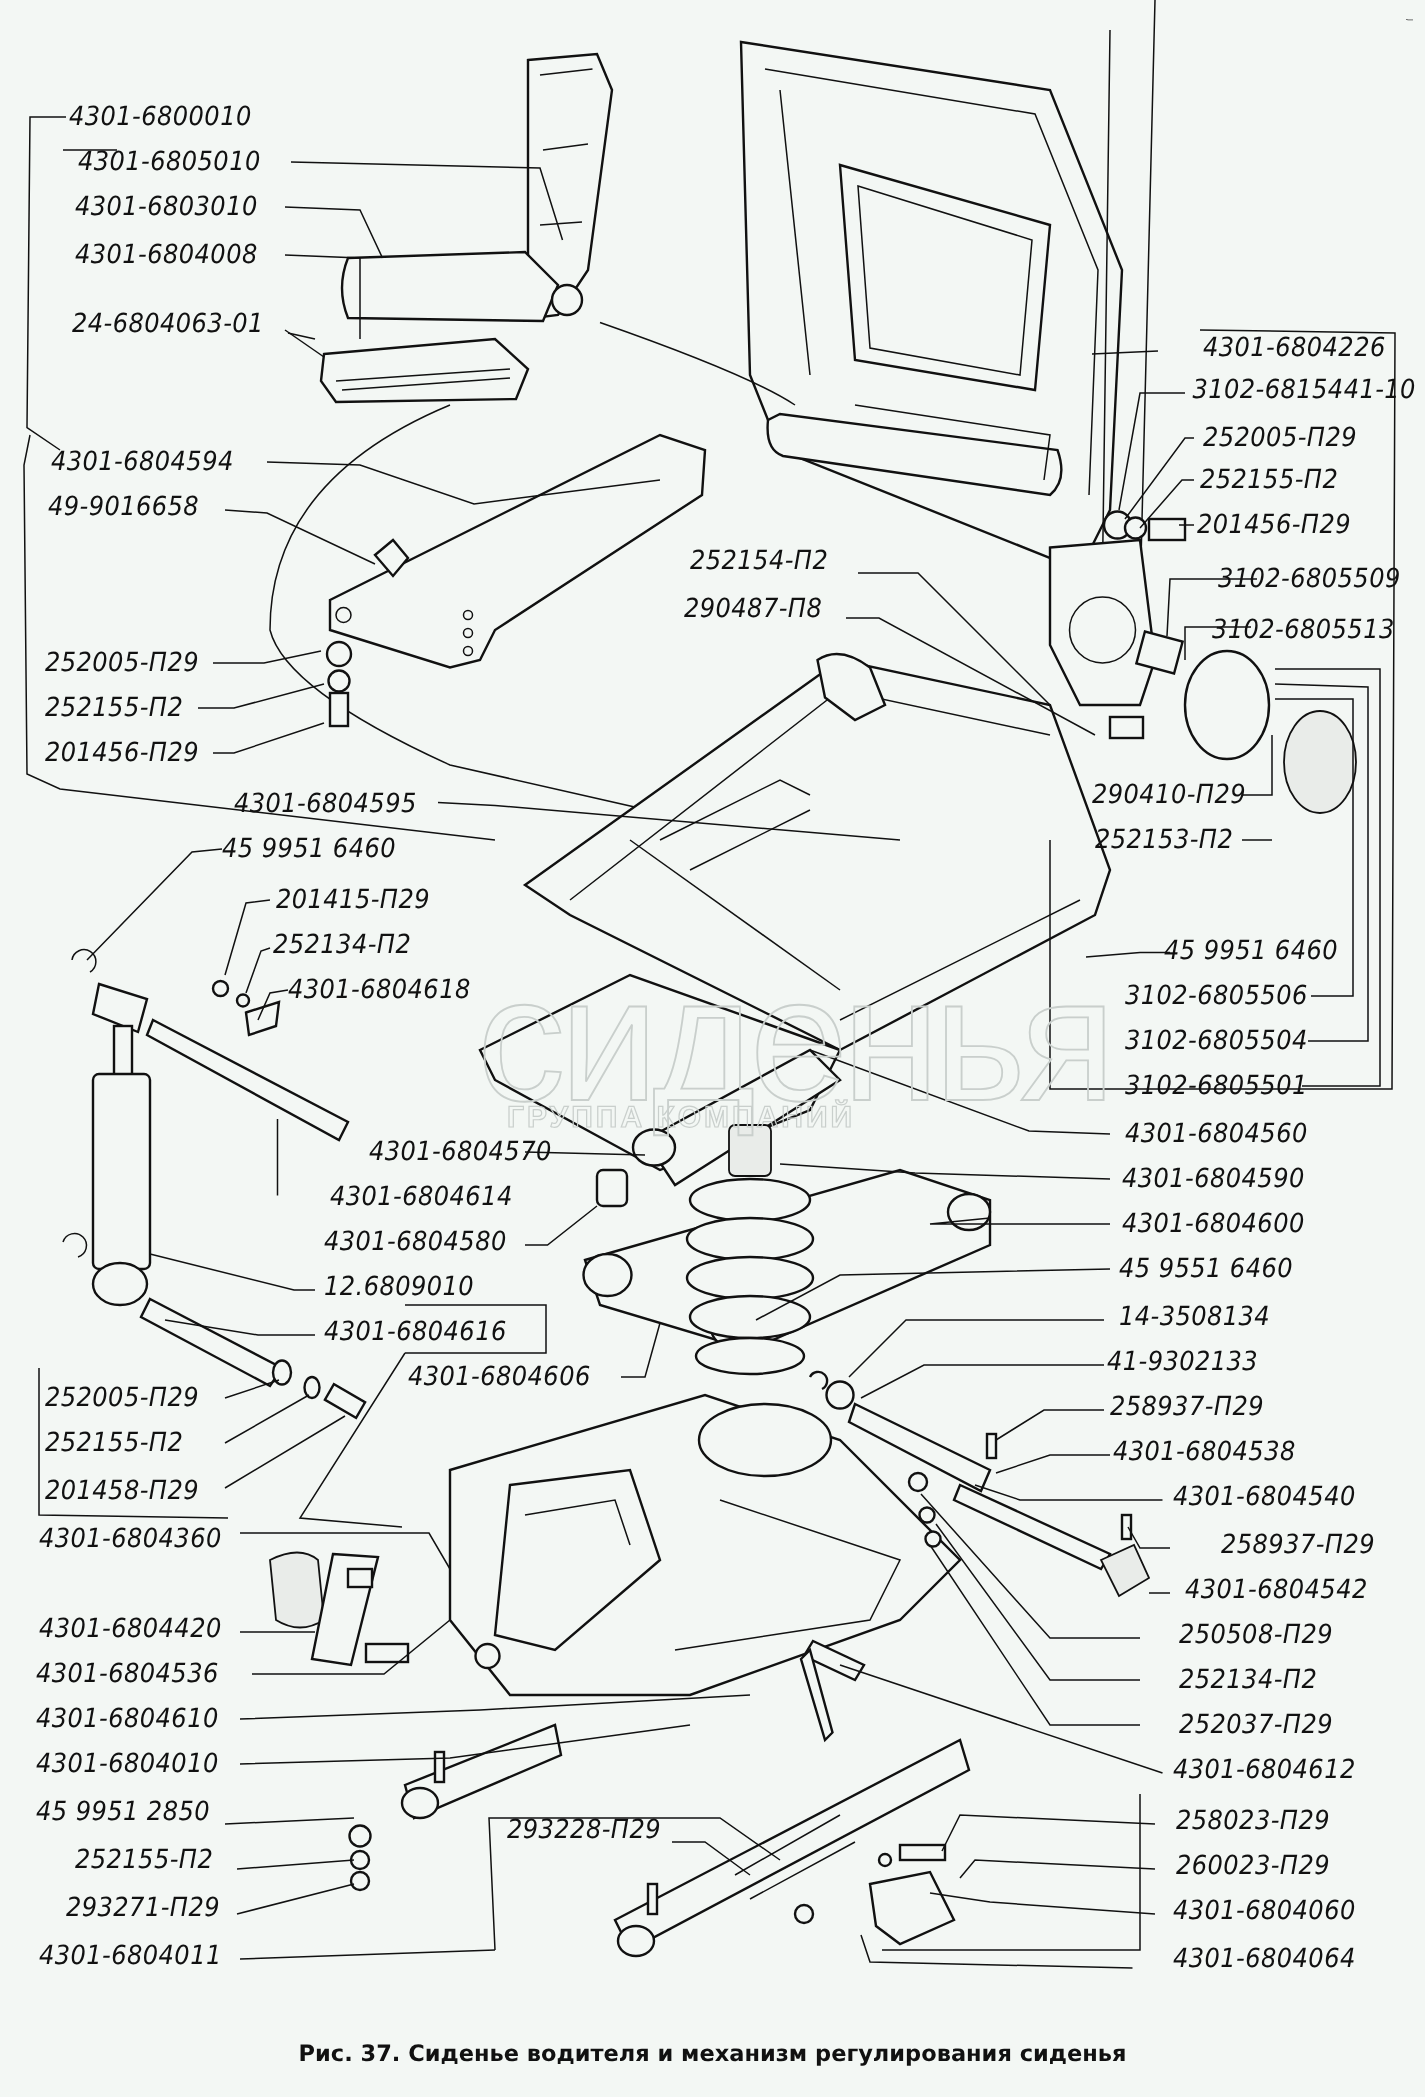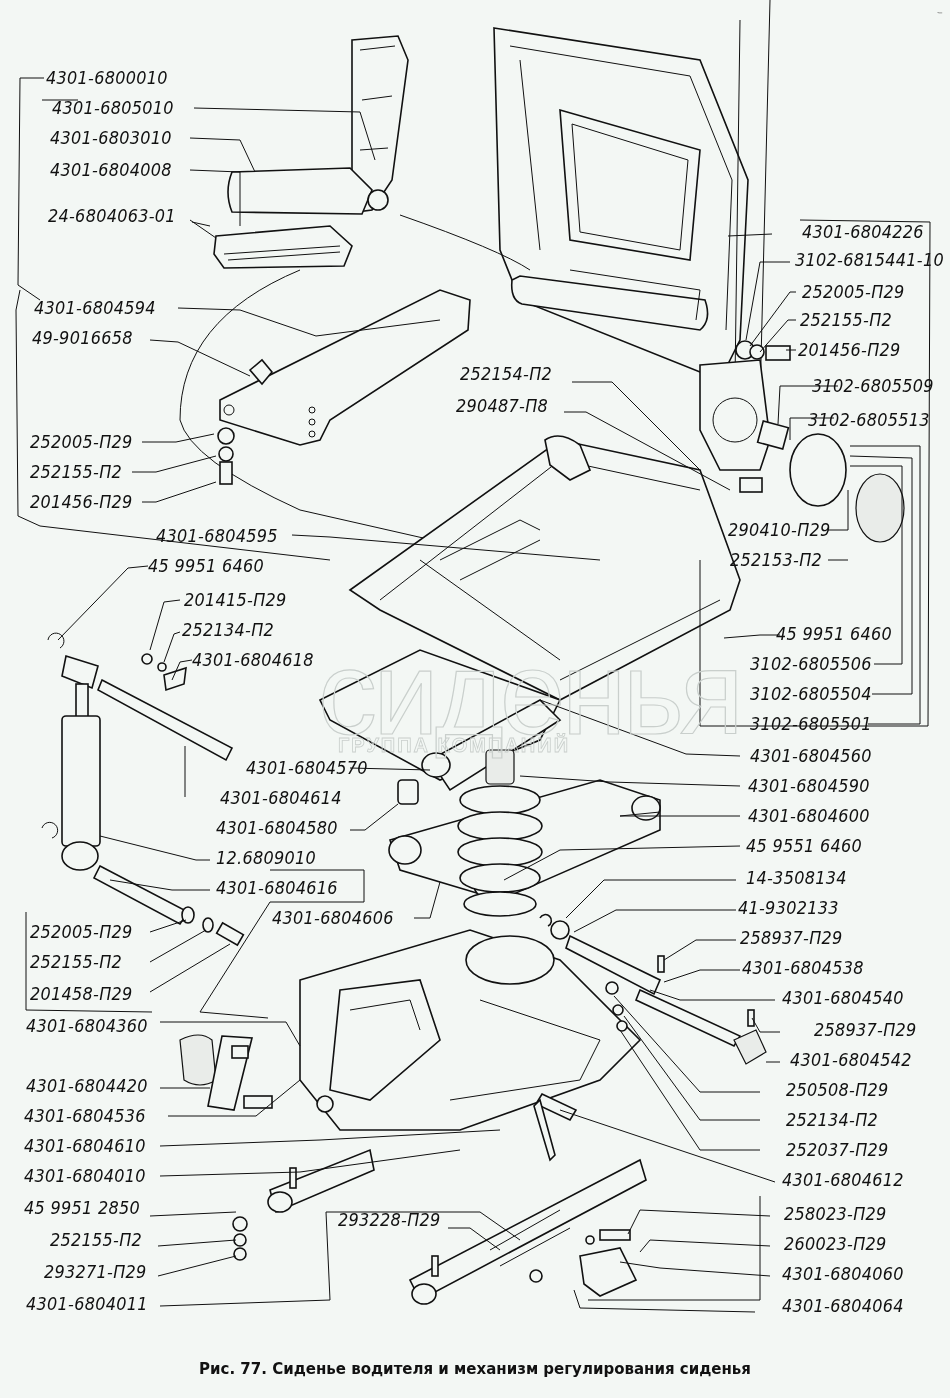--- a/index.html
+++ b/index.html
@@ -305,13 +305,13 @@
 <div class="lbl" style="left:790px;top:1050px">4301-6804542</div>
 <div class="lbl" style="left:786px;top:1080px">250508-П29</div>
 <div class="lbl" style="left:786px;top:1110px">252134-П2</div>
 <div class="lbl" style="left:786px;top:1140px">252037-П29</div>
 <div class="lbl" style="left:782px;top:1170px">4301-6804612</div>
 <div class="lbl" style="left:784px;top:1204px">258023-П29</div>
 <div class="lbl" style="left:784px;top:1234px">260023-П29</div>
 <div class="lbl" style="left:782px;top:1264px">4301-6804060</div>
 <div class="lbl" style="left:782px;top:1296px">4301-6804064</div>
 
-<div class="cap">Рис. 77. Сиденье водителя и механизм регулирования сиденья</div>
+<div class="cap">Рис. 37. Сиденье водителя и механизм регулирования сиденья</div>
 
 </body></html>

